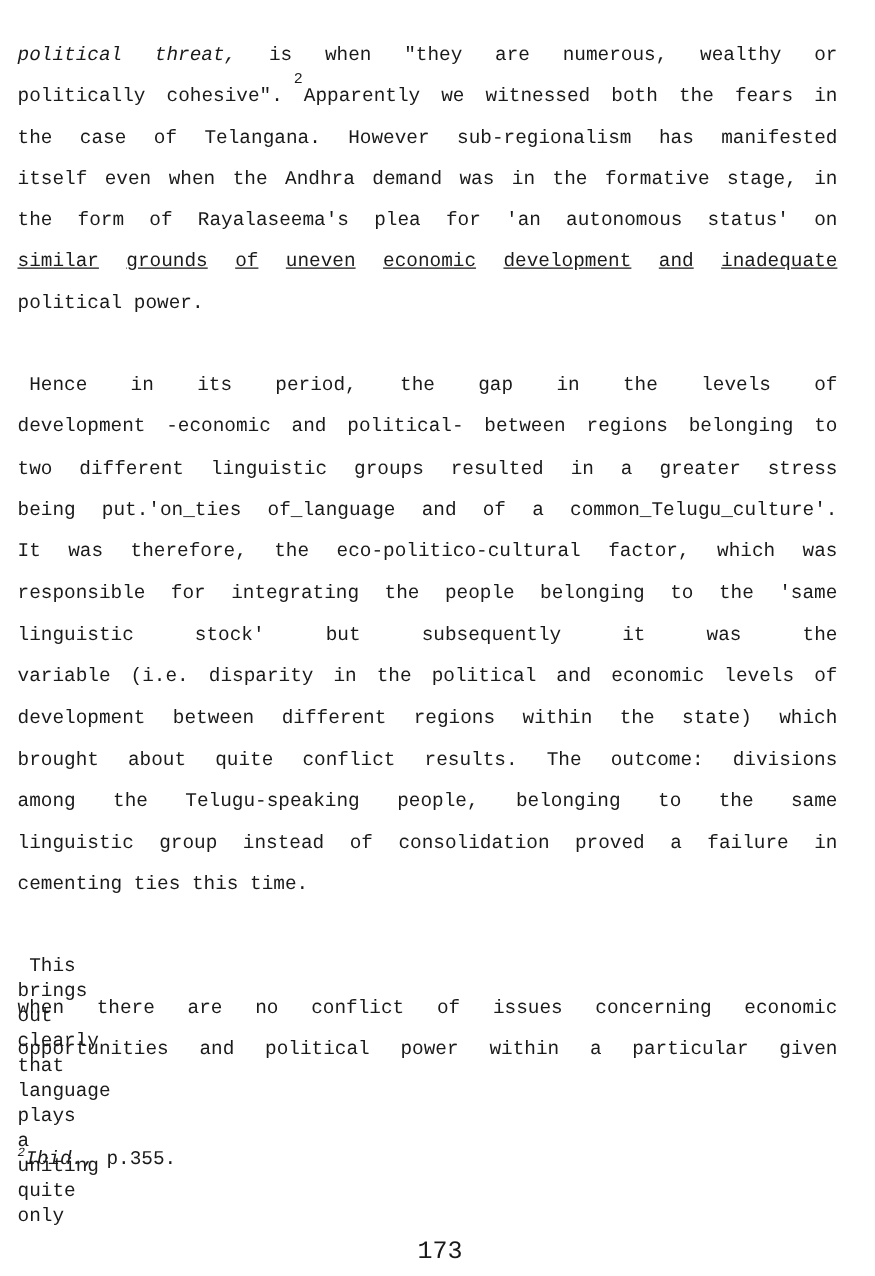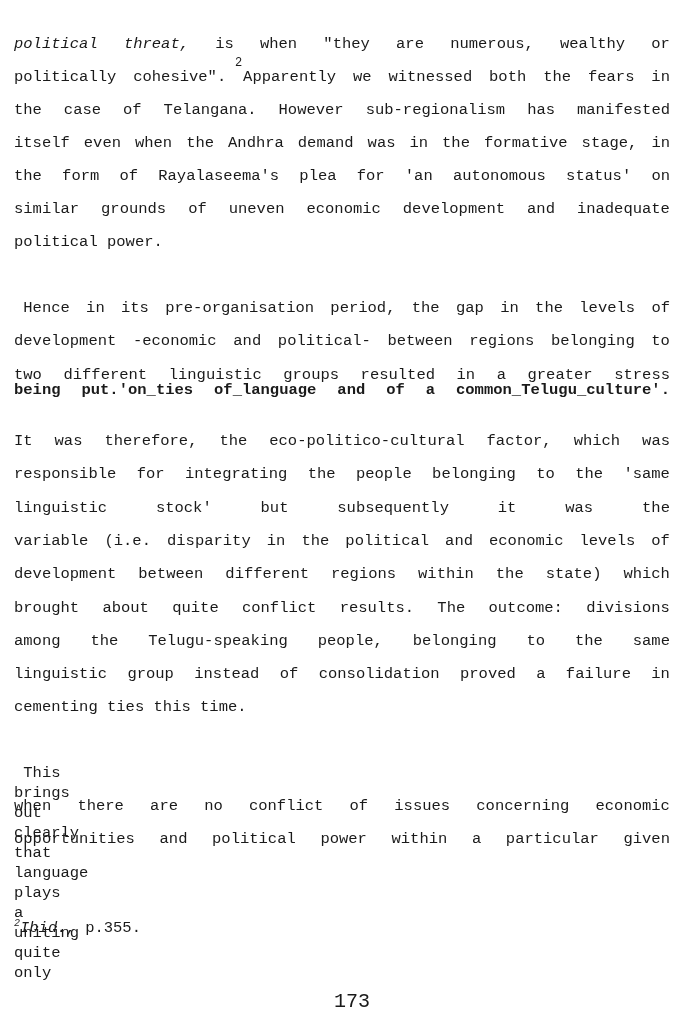--- a/index.html
+++ b/index.html
@@ -73,38 +73,37 @@
       <span class="w">form</span>
       <span class="w">of</span>
       <span class="w">Rayalaseema's</span>
       <span class="w">plea</span>
       <span class="w">for</span>
       <span class="w">'an</span>
       <span class="w">autonomous</span>
       <span class="w">status'</span>
       <span class="w">on</span>
     </div>
-    <div class="line" style="top: 199px;">
+    <div class="line" style="top: 199px; text-decoration: underline;">
       <span class="w">similar</span>
       <span class="w">grounds</span>
       <span class="w">of</span>
       <span class="w">uneven</span>
       <span class="w">economic</span>
       <span class="w">development</span>
       <span class="w">and</span>
       <span class="w">inadequate</span>
     </div>
     <div class="line last" style="top: 232px;">
       <span class="w">political power.</span>
     </div>
     <div class="line" style="top: 298px; font-family: Liberation Mono, monospace;">
       <span class="w">&nbsp;Hence</span>
       <span class="w">in</span>
       <span class="w">its</span>
-      <span class="w">pre-organisation</span>
       <span class="w">period,</span>
       <span class="w">the</span>
       <span class="w">gap</span>
       <span class="w">in</span>
       <span class="w">the</span>
       <span class="w">levels</span>
       <span class="w">of</span>
     </div>
     <div class="line" style="top: 331px;">
       <span class="w">development</span>
@@ -120,21 +119,21 @@
       <span class="w">two</span>
       <span class="w">different</span>
       <span class="w">linguistic</span>
       <span class="w">groups</span>
       <span class="w">resulted</span>
       <span class="w">in</span>
       <span class="w">a</span>
       <span class="w">greater</span>
       <span class="w">stress</span>
     </div>
-    <div class="line" style="top: 380px; font-weight: bold;">
+    <div class="line" style="top: 398px;">
       <span class="w">being</span>
       <span class="w">put.'on_ties</span>
       <span class="w">of_language</span>
       <span class="w">and</span>
       <span class="w">of</span>
       <span class="w">a</span>
       <span class="w">common_Telugu_culture'.</span>
     </div>
     <div class="line" style="top: 431px;">
       <span class="w">It</span>

